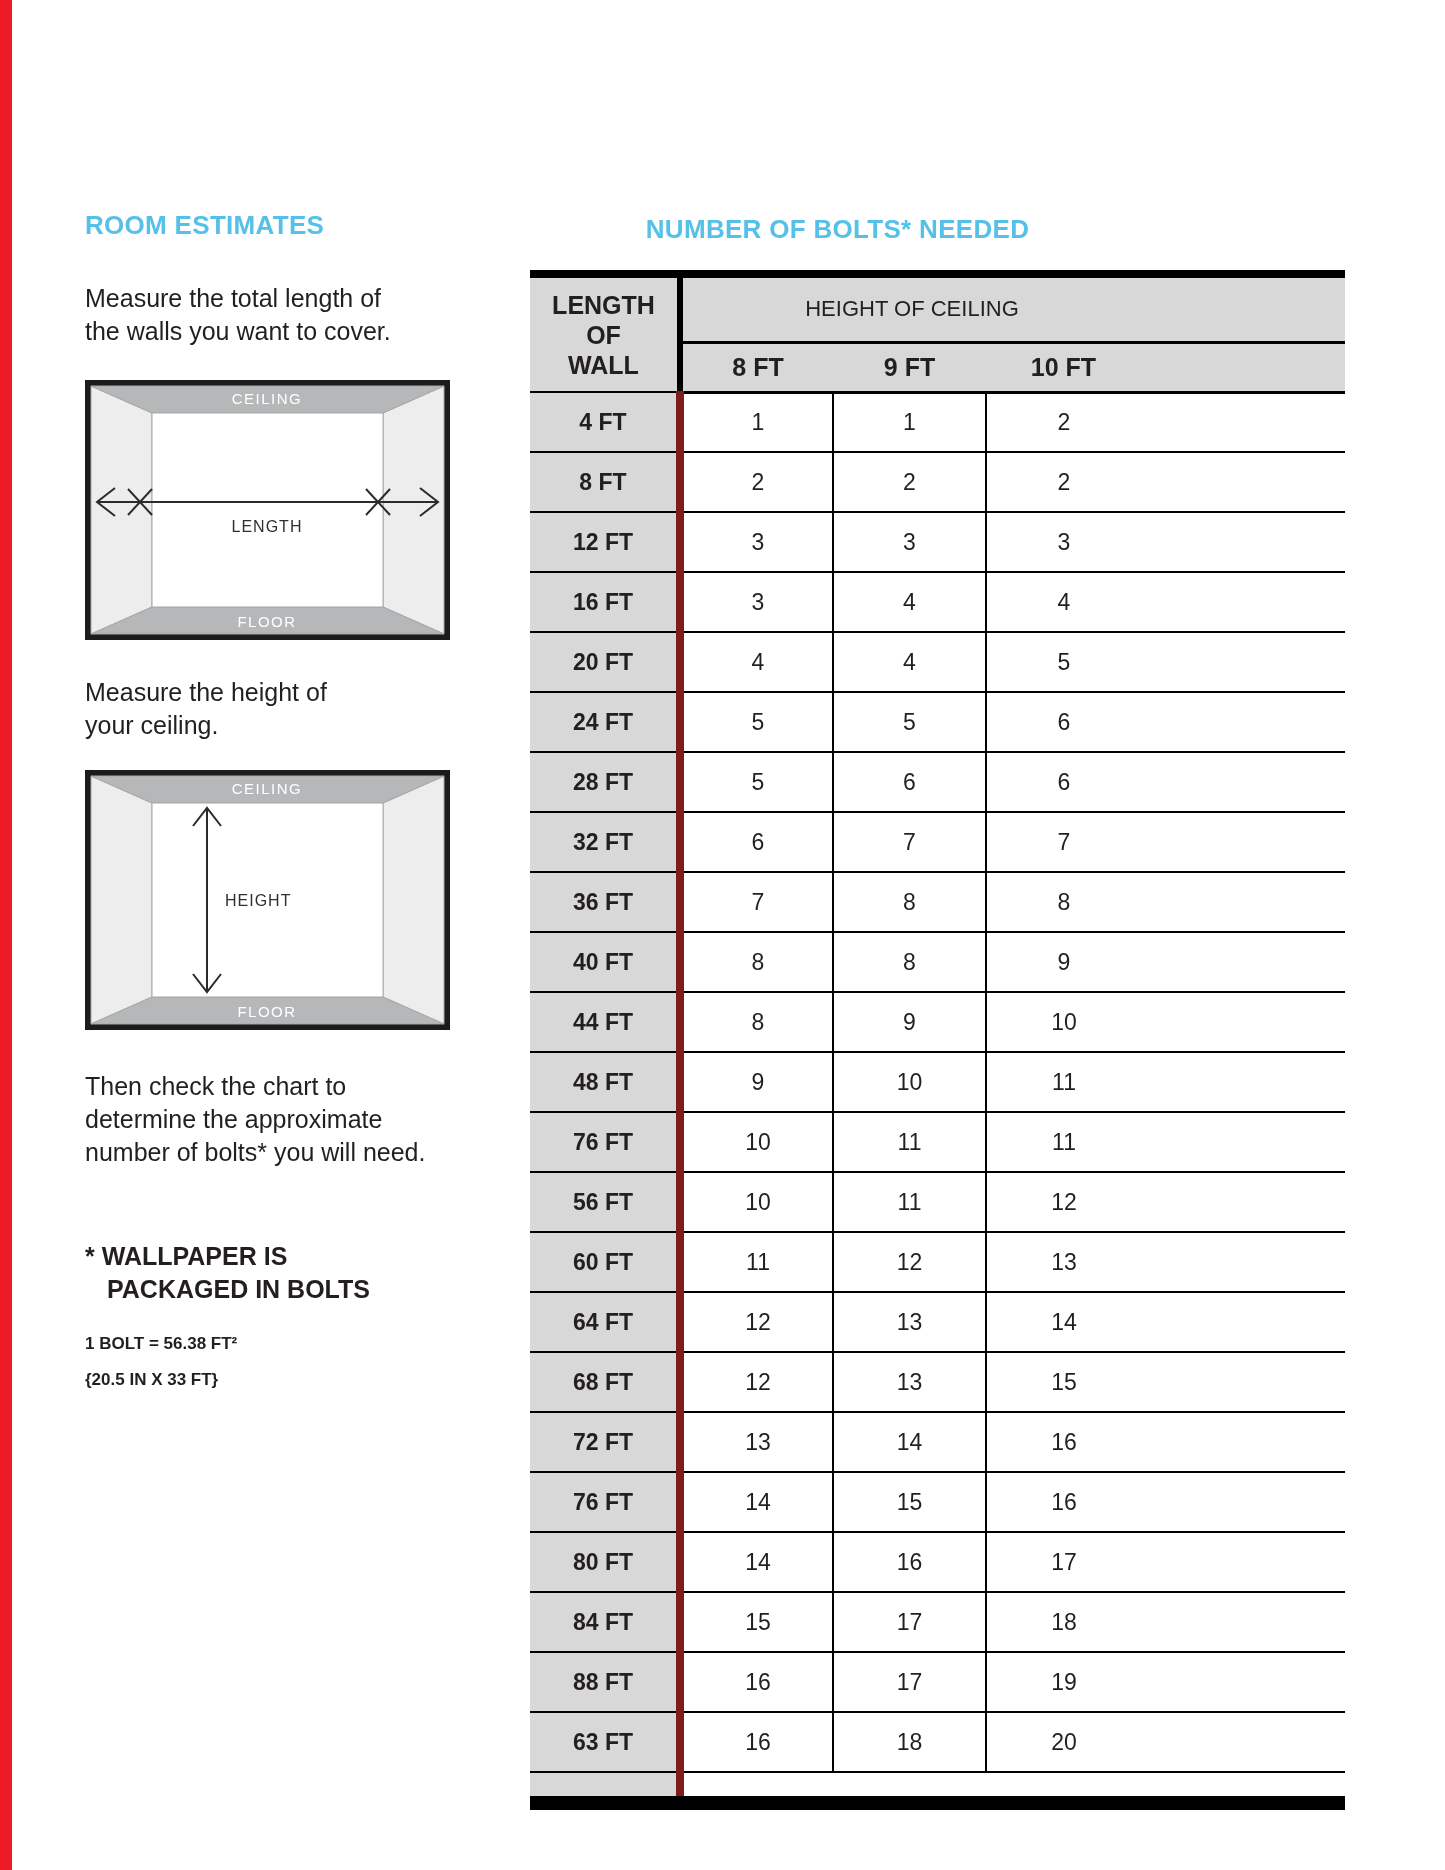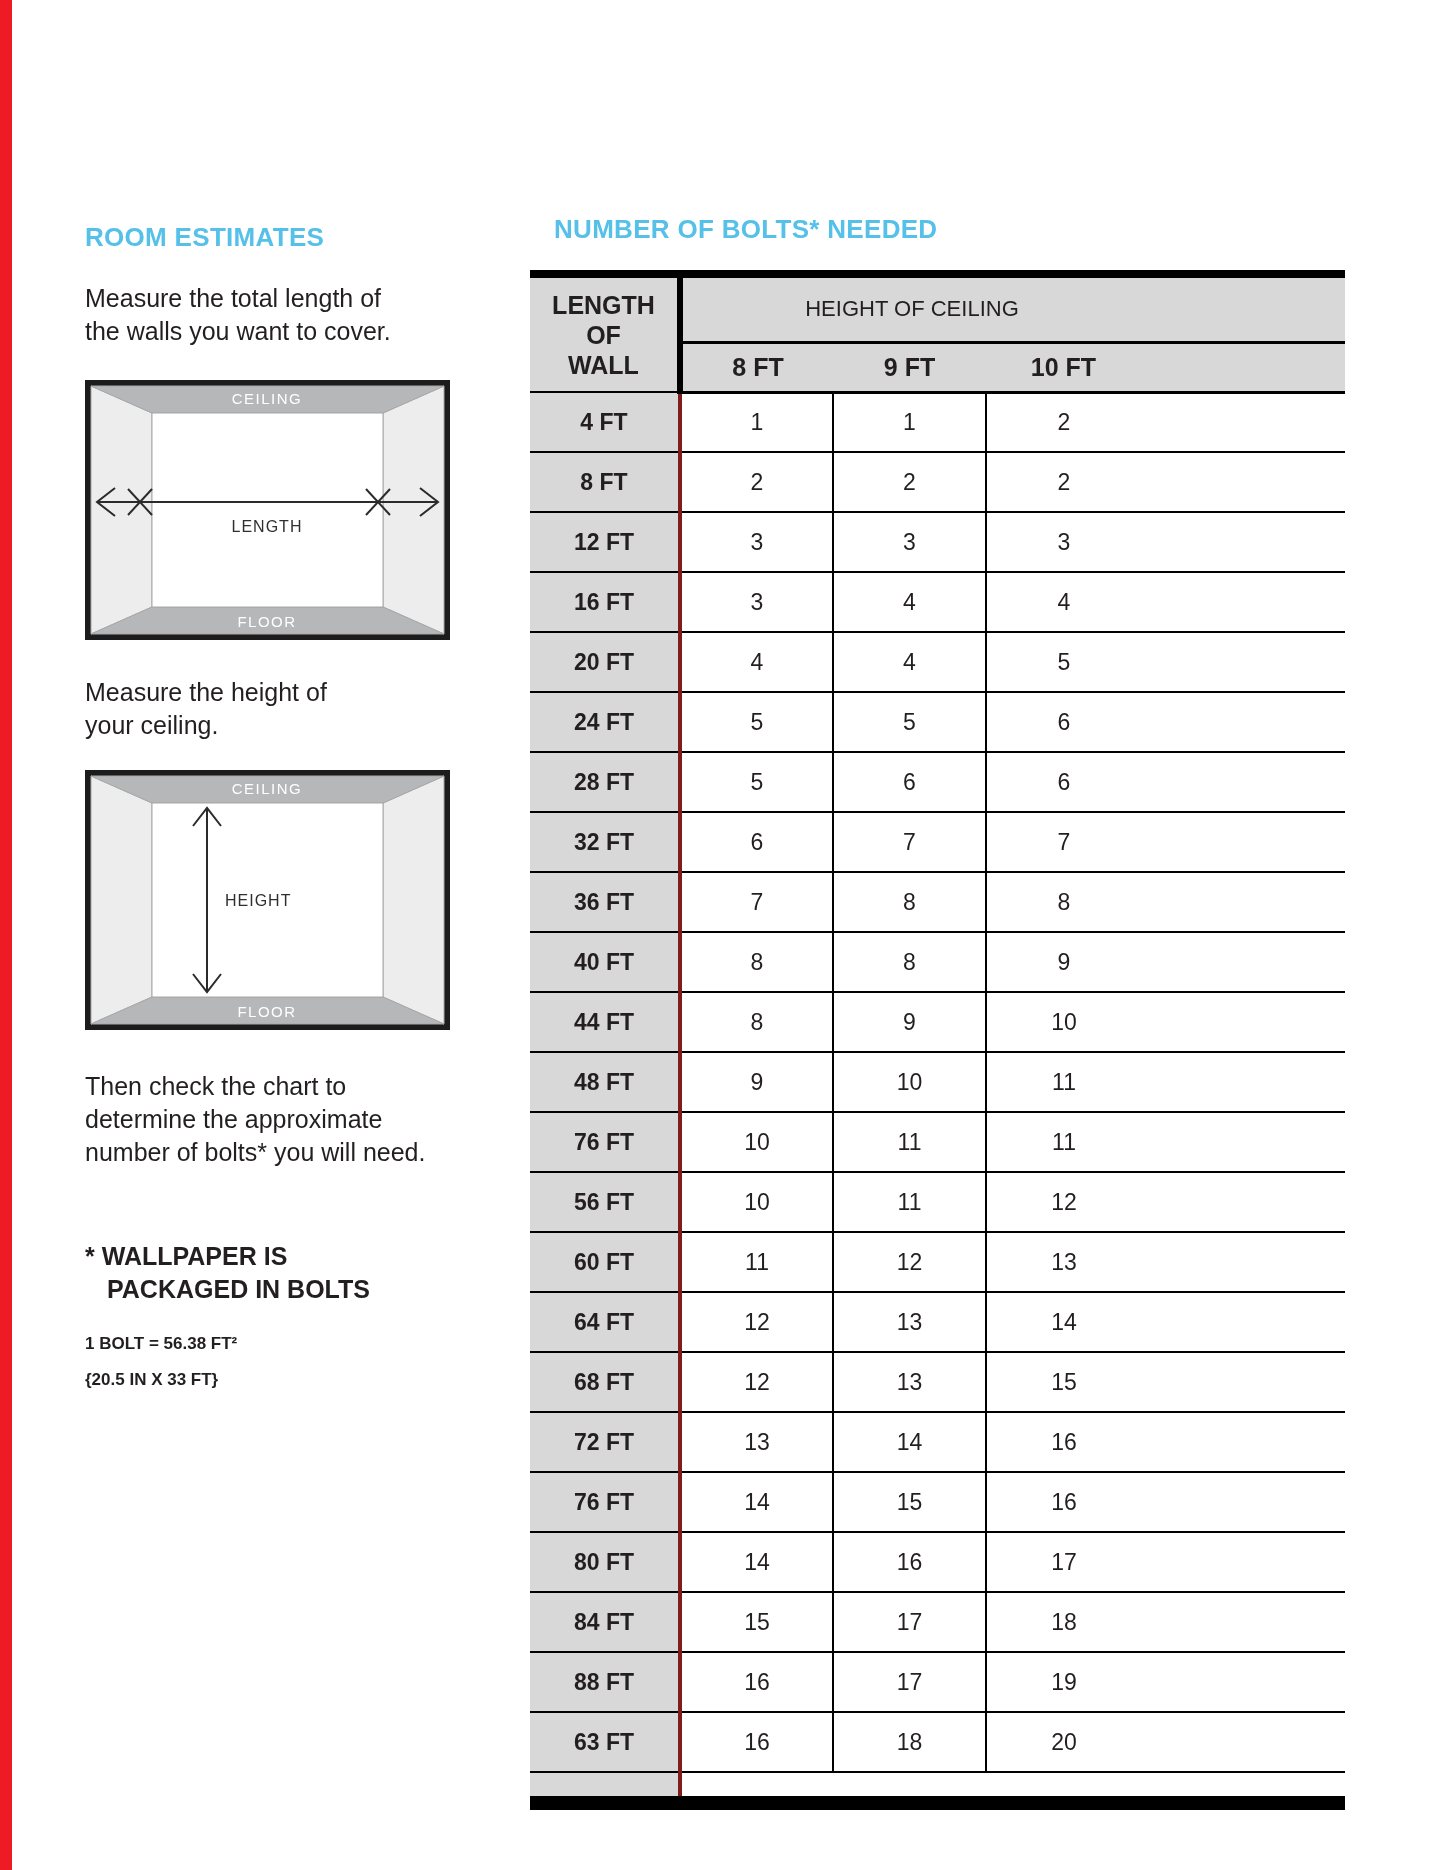--- a/index.html
+++ b/index.html
@@ -9,22 +9,22 @@
     --band-gray:#b5b7b9;
     --wall-gray:#ededed;
     --ink:#231f20;
   }
   *{margin:0;padding:0;box-sizing:border-box;}
   body{background:#ffffff;font-family:"Liberation Sans","DejaVu Sans",sans-serif;color:var(--ink);}
   .page{position:relative;width:1445px;height:1870px;background:#fff;overflow:hidden;}
   .stripe{position:absolute;left:0;top:0;width:12px;height:100%;background:var(--stripe);}
   .title{position:absolute;left:85px;top:66px;font-size:52px;font-weight:bold;letter-spacing:1px;color:var(--accent);}
   .section-heading{font-size:26px;font-weight:bold;color:var(--accent);letter-spacing:0.3px;}
-  .h-left{position:absolute;left:85px;top:222px;}
-  .h-right{position:absolute;left:554px;top:214px;width:615px;text-align:left;}
+  .h-left{position:absolute;left:85px;top:210px;}
+  .h-right{position:absolute;left:530px;top:214px;width:615px;text-align:center;}
   .para{position:absolute;left:85px;font-size:25px;line-height:33px;white-space:pre-line;color:var(--ink);}
   .p1{top:282px;}
   .p2{top:676px;}
   .p3{top:1070px;}
   .diagram{position:absolute;left:85px;}
   .d1{top:380px;}
   .d2{top:770px;}
   .footnote{position:absolute;left:85px;top:1240px;font-size:25px;font-weight:bold;line-height:33px;}
   .footnote .indent{padding-left:22px;}
   .boltinfo{position:absolute;left:85px;top:1326px;font-size:17px;font-weight:bold;line-height:36px;}
@@ -34,21 +34,21 @@
   
   .table-wrap{position:absolute;left:530px;top:270px;width:815px;}
   .top-bar{height:8px;background:#000;}
   .bottom-bar{height:14px;background:#000;}
   table{border-collapse:collapse;table-layout:fixed;width:815px;}
   th,td{font-family:"Liberation Sans","DejaVu Sans",sans-serif;color:var(--ink);}
   .corner{background:var(--table-gray);border-right:6px solid #000;font-weight:bold;font-size:25px;line-height:30px;text-align:center;padding:0 18px;vertical-align:middle;}
   .group-header{background:var(--table-gray);border-bottom:3px solid #000;font-weight:normal;font-size:22px;text-align:center;height:64px;vertical-align:middle;}
   .group-filler{background:var(--table-gray);border-bottom:3px solid #000;}
   .ft-header{background:var(--table-gray);border-bottom:3px solid #000;font-weight:bold;font-size:25px;text-align:center;height:50px;vertical-align:middle;}
-  .rowlabel{background:var(--table-gray);border-right:4px solid #7f1d1d;border-top:2px solid #000;font-weight:bold;font-size:23px;text-align:center;height:60px;vertical-align:middle;}
+  .rowlabel{background:var(--table-gray);border-right:8px solid #7f1d1d;border-top:2px solid #000;font-weight:bold;font-size:23px;text-align:center;height:60px;vertical-align:middle;}
   .val{border-top:2px solid #000;font-size:23px;text-align:center;vertical-align:middle;background:#fff;}
   .val + .val{border-left:2px solid #000;}
   .filler{border-top:2px solid #000;background:#fff;}
   .footrow .rowlabel{height:24px;}
   .footrow .footval{border-top:2px solid #000;background:#fff;}
 </style>
 </head>
 <body>
 
 <div class="page">

